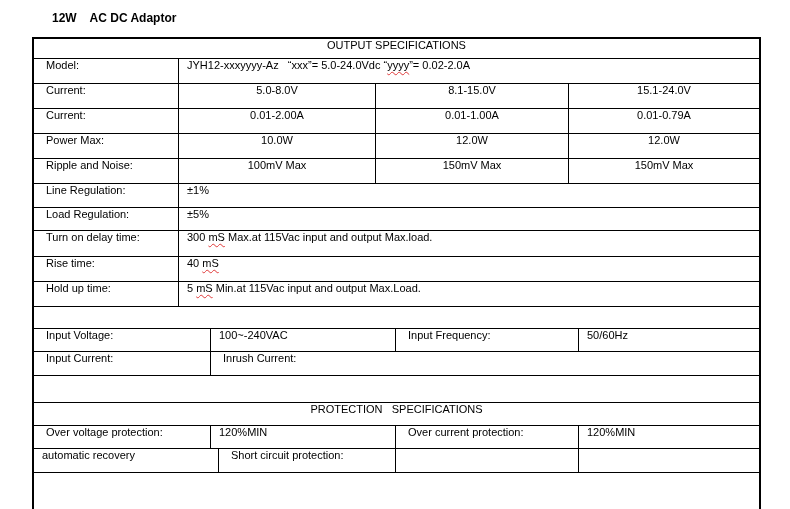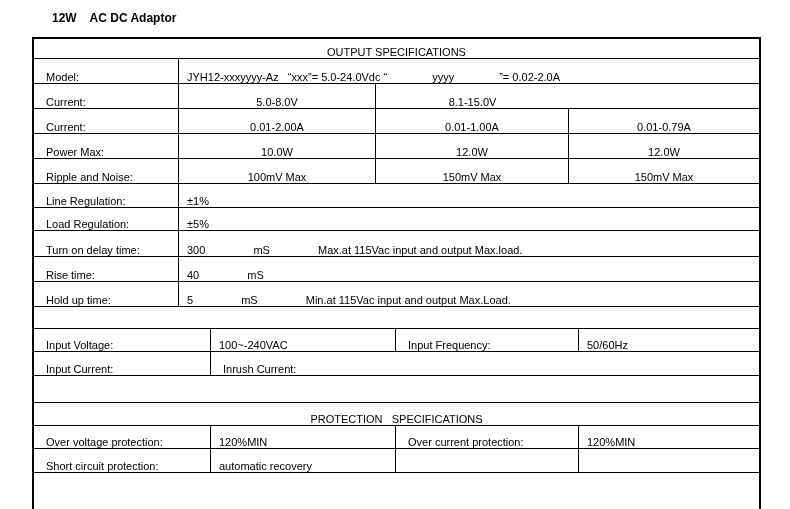--- a/index.html
+++ b/index.html
@@ -35,30 +35,30 @@
     display: flex;
     box-sizing: border-box;
     border-bottom: 1px solid #000000;
     width: 100%;
   }
   .row.no-bottom { border-bottom: none; }
   .c {
     box-sizing: border-box;
     border-right: 1px solid #000000;
     display: flex;
-    align-items: flex-end;
+    align-items: flex-start;
     overflow: hidden;
     font-size: 11px;
     white-space: pre;
   }
   .c:last-child { border-right: none; }
   .full { flex: 1 1 auto; }
   .center { justify-content: center; }
   .label { padding-left: 12px; }
-  .val { padding-left: 8px; gap: 45px; }
+  .val { padding-left: 8px; }
   
   .wA0 { flex: 0 0 145px; }
   .wA1 { flex: 0 0 197px; }
   .wA2 { flex: 0 0 193px; }
   .wA3 { flex: 0 0 190px; }
   
   .wB1 { flex: 0 0 580px; }
   
   .wC0 { flex: 0 0 177px; }
   .wC1 { flex: 0 0 185px; }
@@ -91,20 +91,21 @@
     <div class="c wA0 label">Model:</div>
     <div class="c wB1 val">
       <span>JYH12-xxxyyyy-Az   “xxx”= 5.0-24.0Vdc “</span><span class="squiggle">yyyy</span><span>”= 0.02-2.0A</span>
     </div>
   </div>
 
   <div class="row" style="height:25px">
     <div class="c wA0 label">Current:</div>
     <div class="c wA1 center">5.0-8.0V</div>
     <div class="c wA2 center">8.1-15.0V</div>
+    <div class="c wA3 center">15.1-24.0V</div>
   </div>
 
   <div class="row" style="height:25px">
     <div class="c wA0 label">Current:</div>
     <div class="c wA1 center">0.01-2.00A</div>
     <div class="c wA2 center">0.01-1.00A</div>
     <div class="c wA3 center">0.01-0.79A</div>
   </div>
 
   <div class="row" style="height:25px">
@@ -180,22 +181,22 @@
   </div>
 
   <div class="row" style="height:23px">
     <div class="c wC0 label">Over voltage protection:</div>
     <div class="c wC1 val">120%MIN</div>
     <div class="c wC2 label">Over current protection:</div>
     <div class="c wC3 val">120%MIN</div>
   </div>
 
   <div class="row" style="height:24px">
+    <div class="c wC1 val">automatic recovery</div>
     <div class="c wC0 label">Short circuit protection:</div>
-    <div class="c wC1 val">automatic recovery</div>
     <div class="c wC2 label"></div>
     <div class="c wC3 val"></div>
   </div>
 
   <div class="row no-bottom" style="height:40px">
     <div class="c full"></div>
   </div>
 
 </div>
 

